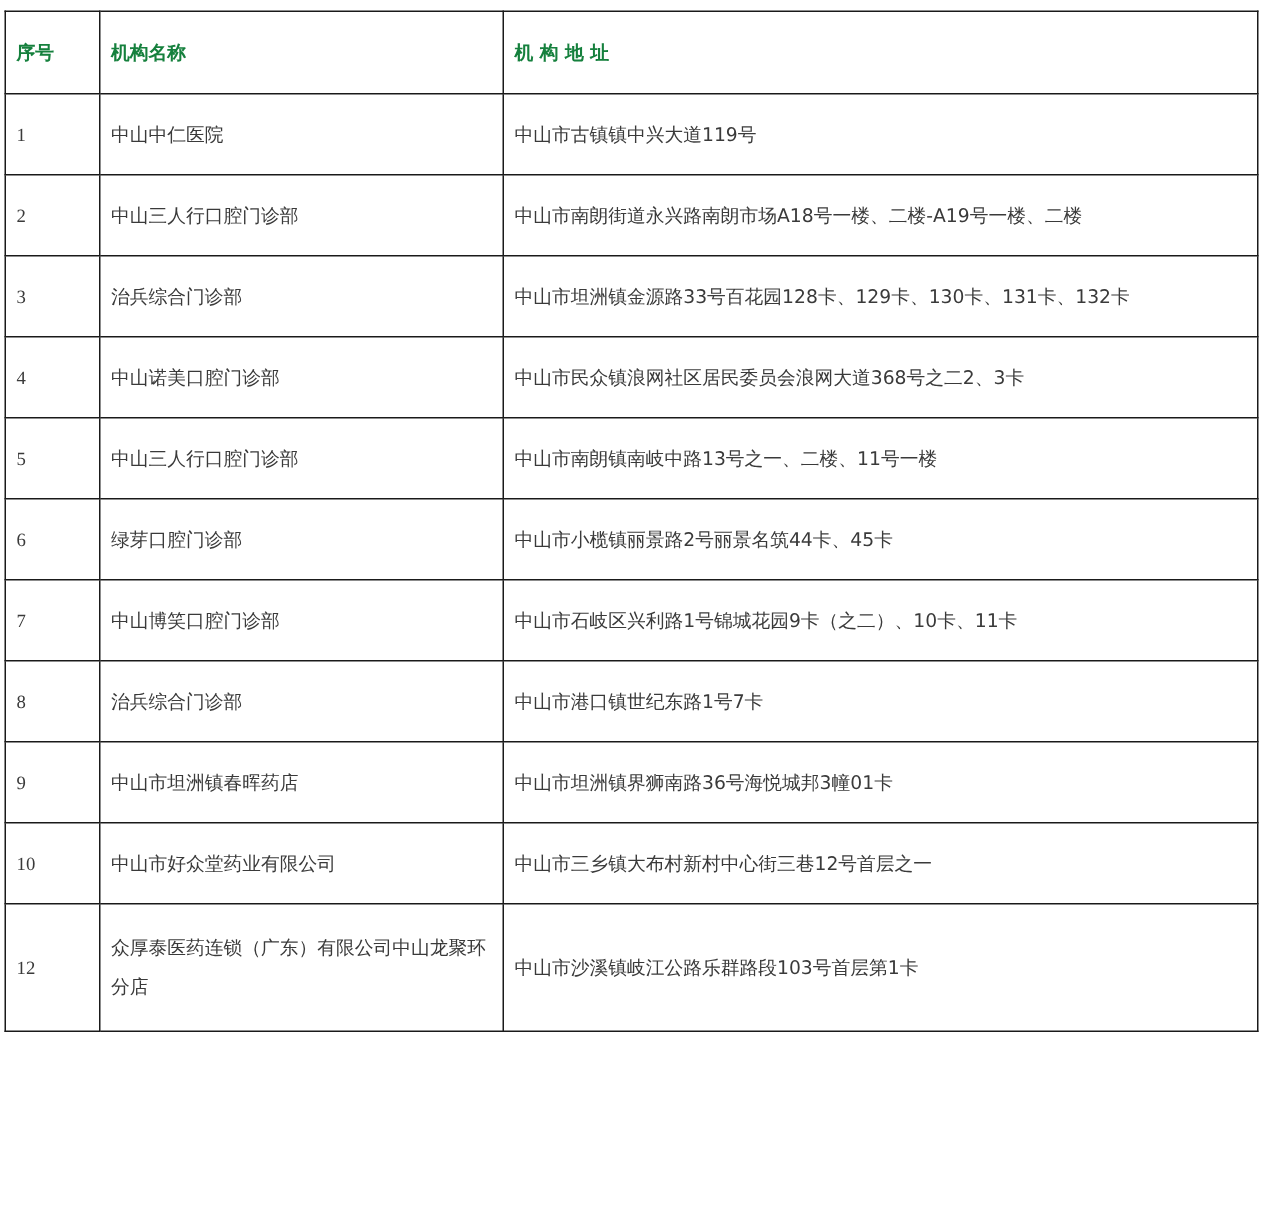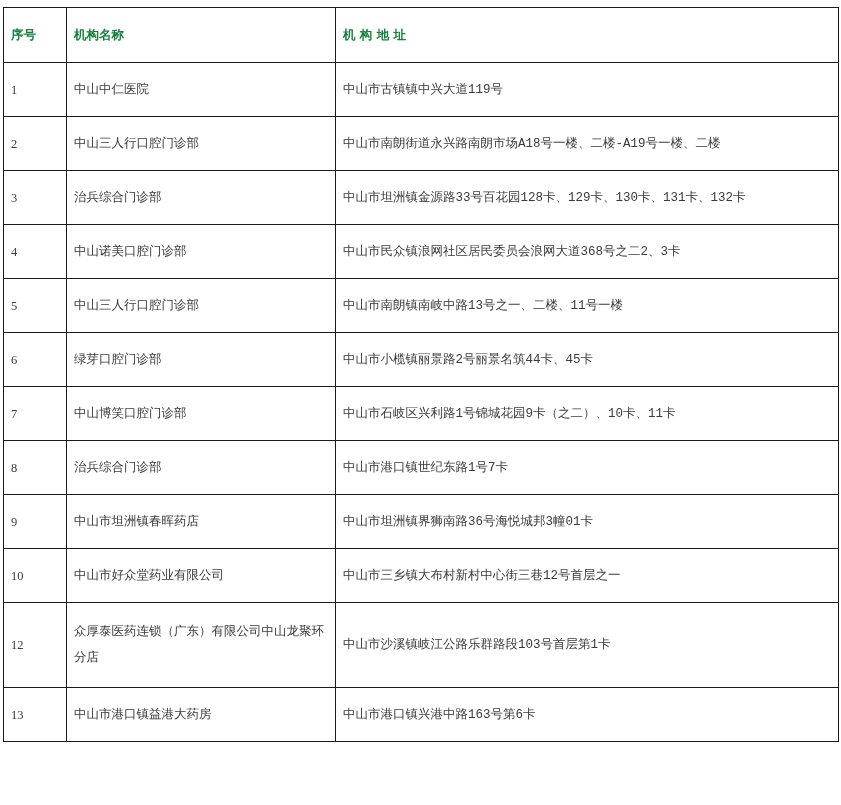--- a/index.html
+++ b/index.html
@@ -13,21 +13,21 @@
       border: 1px solid #1a1a1a;
       padding: 0 0 0 7px;
       text-align: left;
       vertical-align: middle;
       font-size: 12.5px;
       color: #3a3a3a;
       font-weight: normal;
       line-height: 26px;
     }
     table.inst th { color: #15803d; font-weight: bold; height: 54px; font-size: 12.5px; }
-    table.inst td { height: 53px; font-family: Liberation Mono, monospace; }
+    table.inst td { height: 53px; }
     table.inst tr.tall td { height: 84px; }
     table.inst td.num { font-family: "Liberation Serif", serif; font-size: 12.5px; }
     col.c1 { width: 63px; }
     col.c2 { width: 269px; }
     col.c3 { width: 503px; }
   </style>
 </head>
 <body>
 
 <table class="inst">
@@ -92,19 +92,14 @@
     <tr>
       <td class="num">10</td>
       <td>中山市好众堂药业有限公司</td>
       <td>中山市三乡镇大布村新村中心街三巷12号首层之一</td>
     </tr>
     <tr class="tall">
       <td class="num">12</td>
       <td>众厚泰医药连锁（广东）有限公司中山龙聚环分店</td>
       <td>中山市沙溪镇岐江公路乐群路段103号首层第1卡</td>
     </tr>
-    <tr>
-      <td class="num">13</td>
-      <td>中山市港口镇益港大药房</td>
-      <td>中山市港口镇兴港中路163号第6卡</td>
-    </tr>
   </tbody>
 </table>
 
 </body></html>

